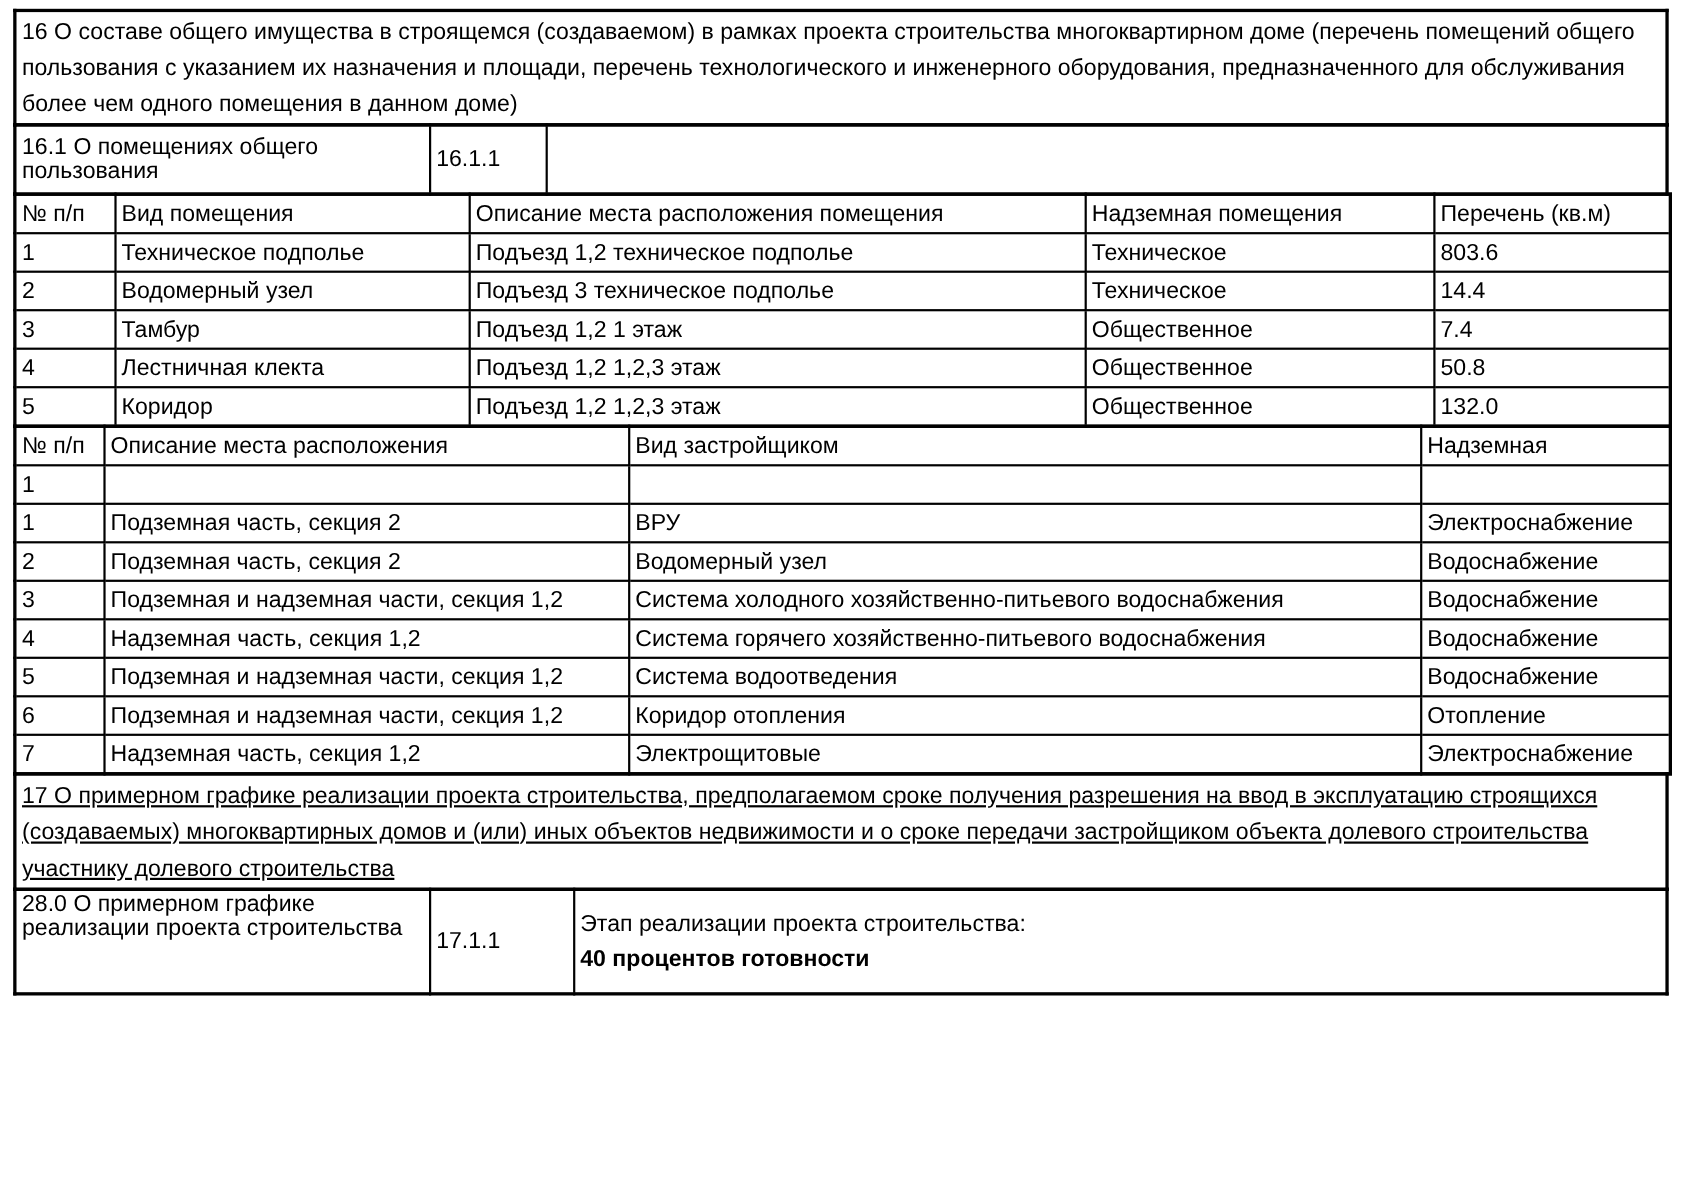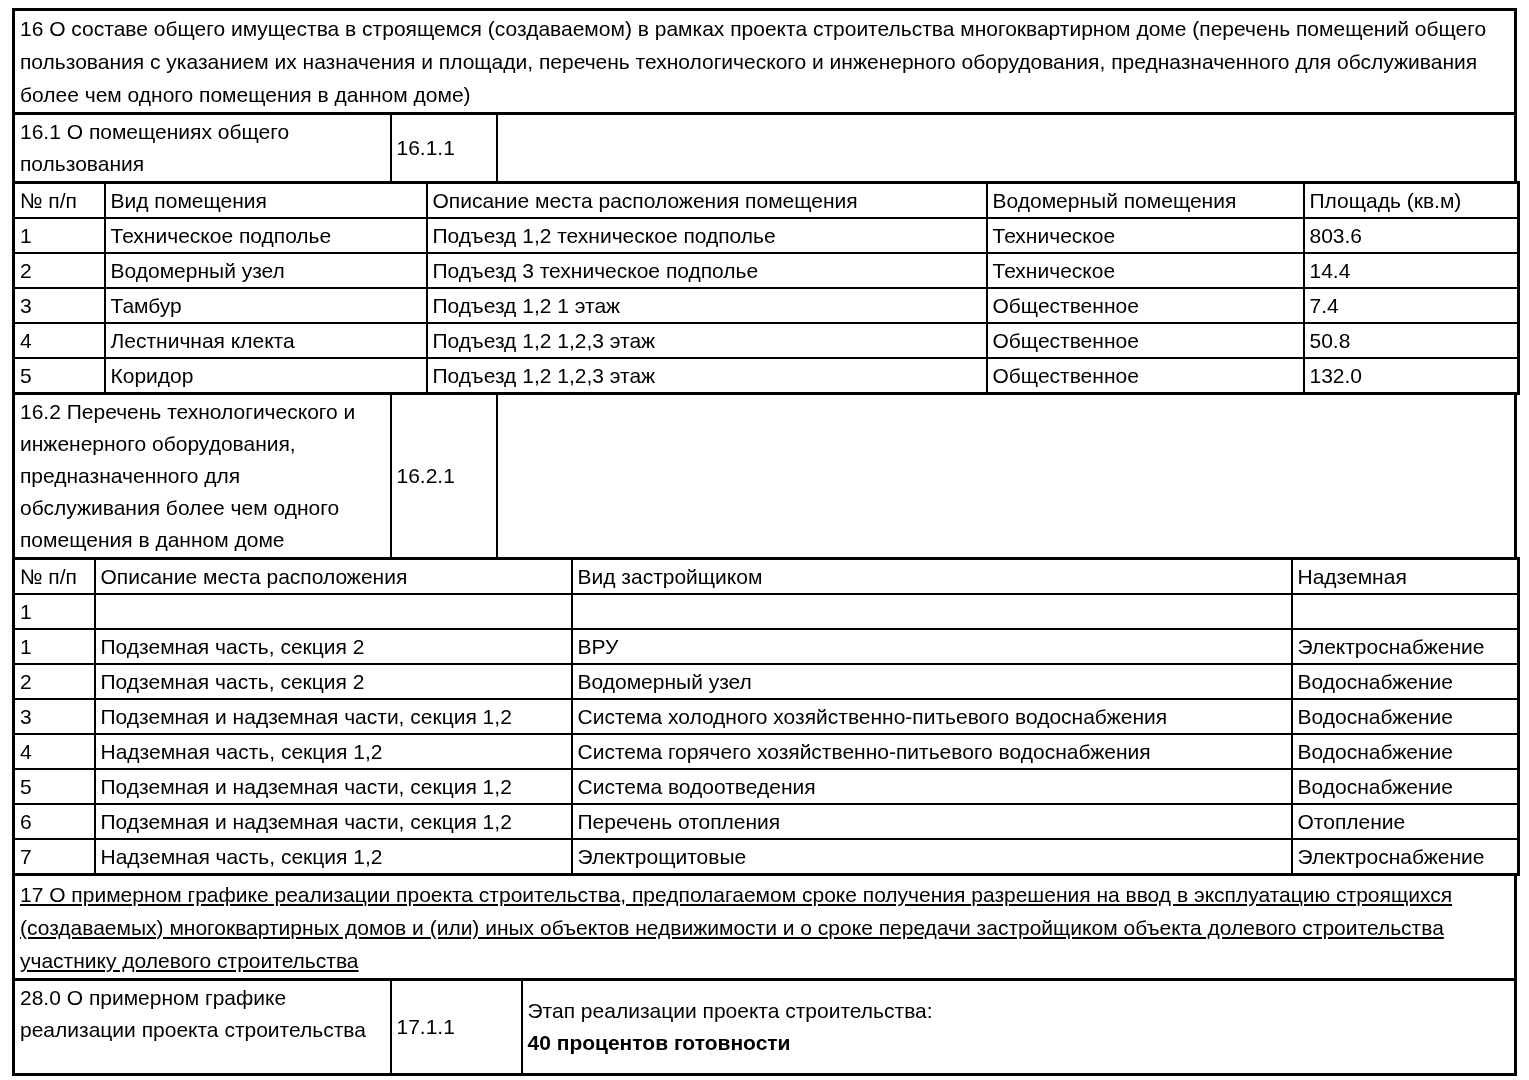--- a/index.html
+++ b/index.html
@@ -35,21 +35,21 @@
     word-wrap: break-word;
   }
   table.doc-table { border: 3px solid #000000; }
   .section-title-cell {
     line-height: 33px;
     vertical-align: top;
     padding: 1px 6px;
   }
   .label-cell {
     vertical-align: middle;
-    line-height: 32px;
+    line-height: 22px;
   }
   .code-cell { vertical-align: middle; }
   .row-h35 td { height: 31px; }
   .head-row td { height: 31px; }
   .bold-line { font-weight: bold; }
   .value-cell { line-height: 32px; }
 </style>
 </head>
 <body>
 
@@ -84,22 +84,22 @@
         <col style="width:322px;">
         <col style="width:560px;">
       <col style="width:317px;">
         <col style="width:215px;">
     </colgroup>
     <tbody>
         <tr class="head-row">
       <td>№ п/п</td>
       <td>Вид помещения</td>
       <td>Описание места расположения помещения</td>
-      <td>Водомерный помещения</td>
-      <td>Площадь (кв.м)</td>
+      <td>Надземная помещения</td>
+      <td>Перечень (кв.м)</td>
     </tr>
     <tr class="row-h35">
       <td>1</td>
       <td>Техническое подполье</td>
       <td>Подъезд 1,2 техническое подполье</td>
       <td>Техническое</td>
       <td>803.6</td>
     </tr>
     <tr class="row-h35">
       <td>2</td>
@@ -125,34 +125,20 @@
     <tr class="row-h35">
       <td>5</td>
       <td>Коридор</td>
       <td>Подъезд 1,2 1,2,3 этаж</td>
       <td>Общественное</td>
       <td>132.0</td>
     </tr>
   </tbody>
     </table>
 
-  <table class="doc-table">
-    <colgroup>
-        <col style="width:377px;">
-        <col style="width:106px;">
-        <col>
-      </colgroup>
-    <tbody>
-        <tr>
-      <td class="label-cell" style="height:146px; vertical-align:top;">16.2 Перечень технологического и инженерного оборудования, предназначенного для обслуживания более чем одного помещения в данном доме</td>
-      <td class="code-cell">16.2.1</td>
-      <td class="value-cell"></td>
-    </tr>
-  </tbody>
-    </table>
 
   <table class="doc-table">
     <colgroup>
       <col style="width:81px;">
         <col style="width:477px;">
         <col style="width:720px;">
         <col style="width:227px;">
     </colgroup>
     <tbody>
         <tr class="head-row">
@@ -193,21 +179,21 @@
     </tr>
     <tr class="row-h35">
       <td>5</td>
       <td>Подземная и надземная части, секция 1,2</td>
       <td>Система водоотведения</td>
       <td>Водоснабжение</td>
     </tr>
     <tr class="row-h35">
       <td>6</td>
       <td>Подземная и надземная части, секция 1,2</td>
-      <td>Перечень отопления</td>
+      <td>Коридор отопления</td>
       <td>Отопление</td>
     </tr>
     <tr class="row-h35">
       <td>7</td>
       <td>Надземная часть, секция 1,2</td>
       <td>Электрощитовые</td>
       <td>Электроснабжение</td>
     </tr>
   </tbody>
     </table>

